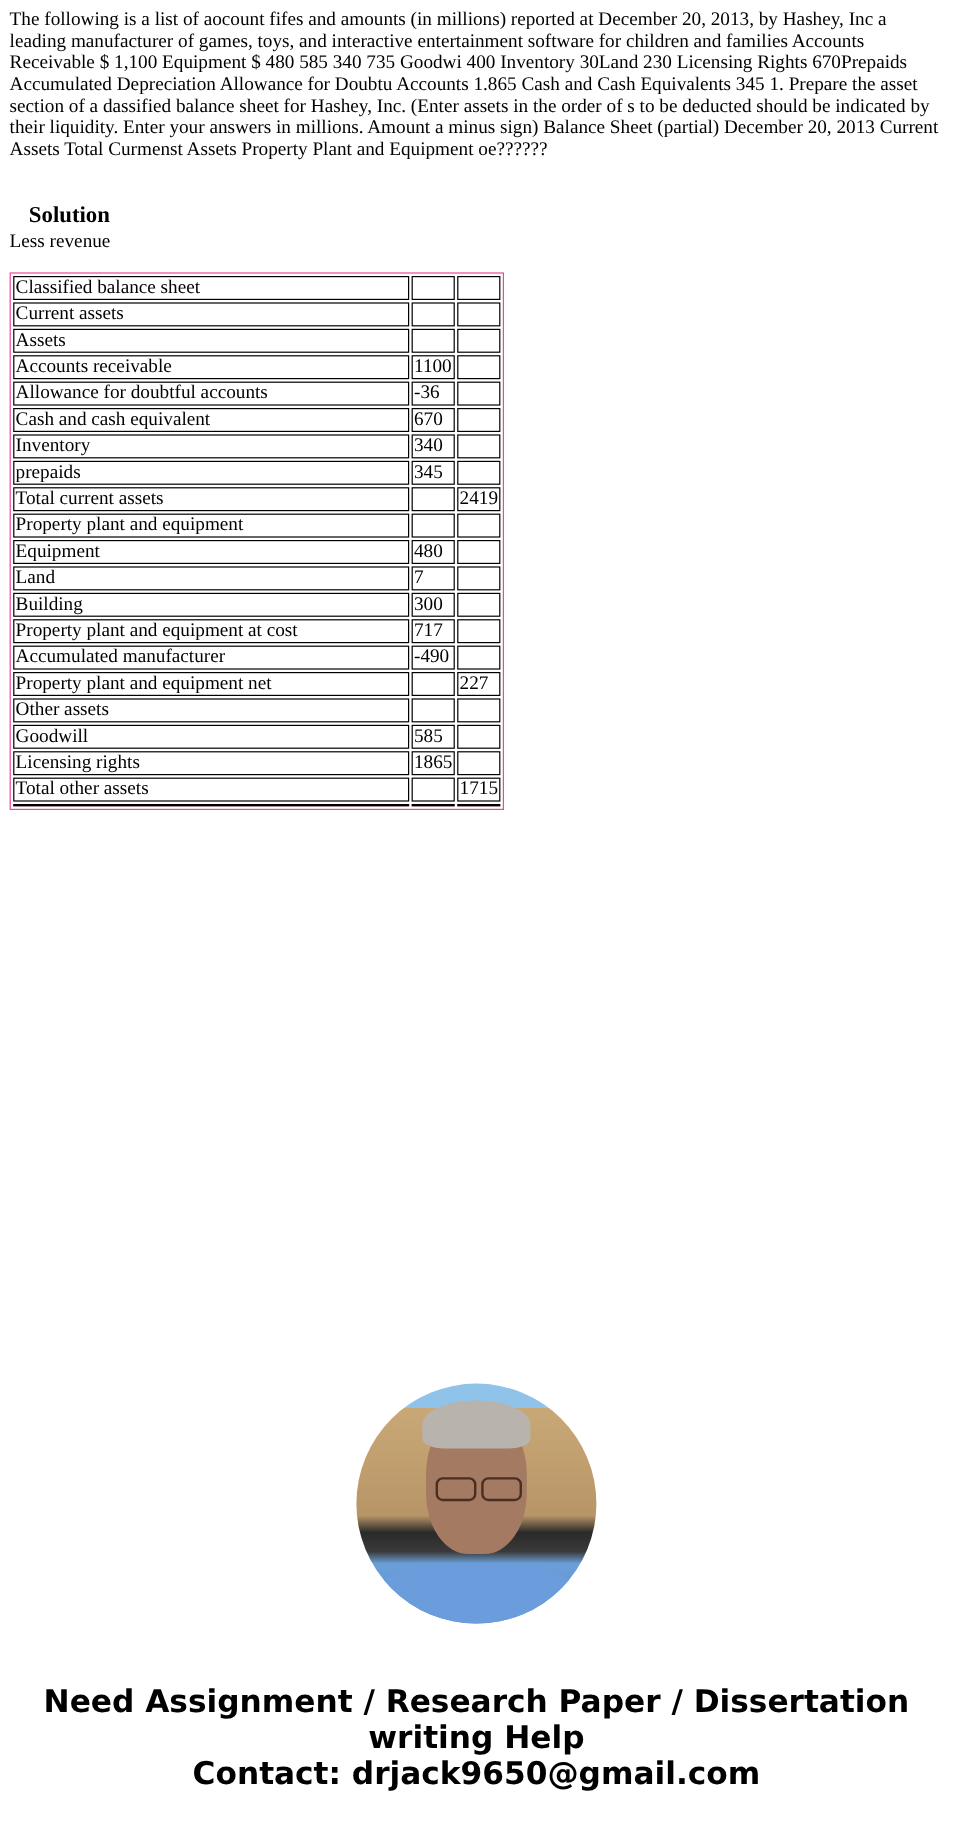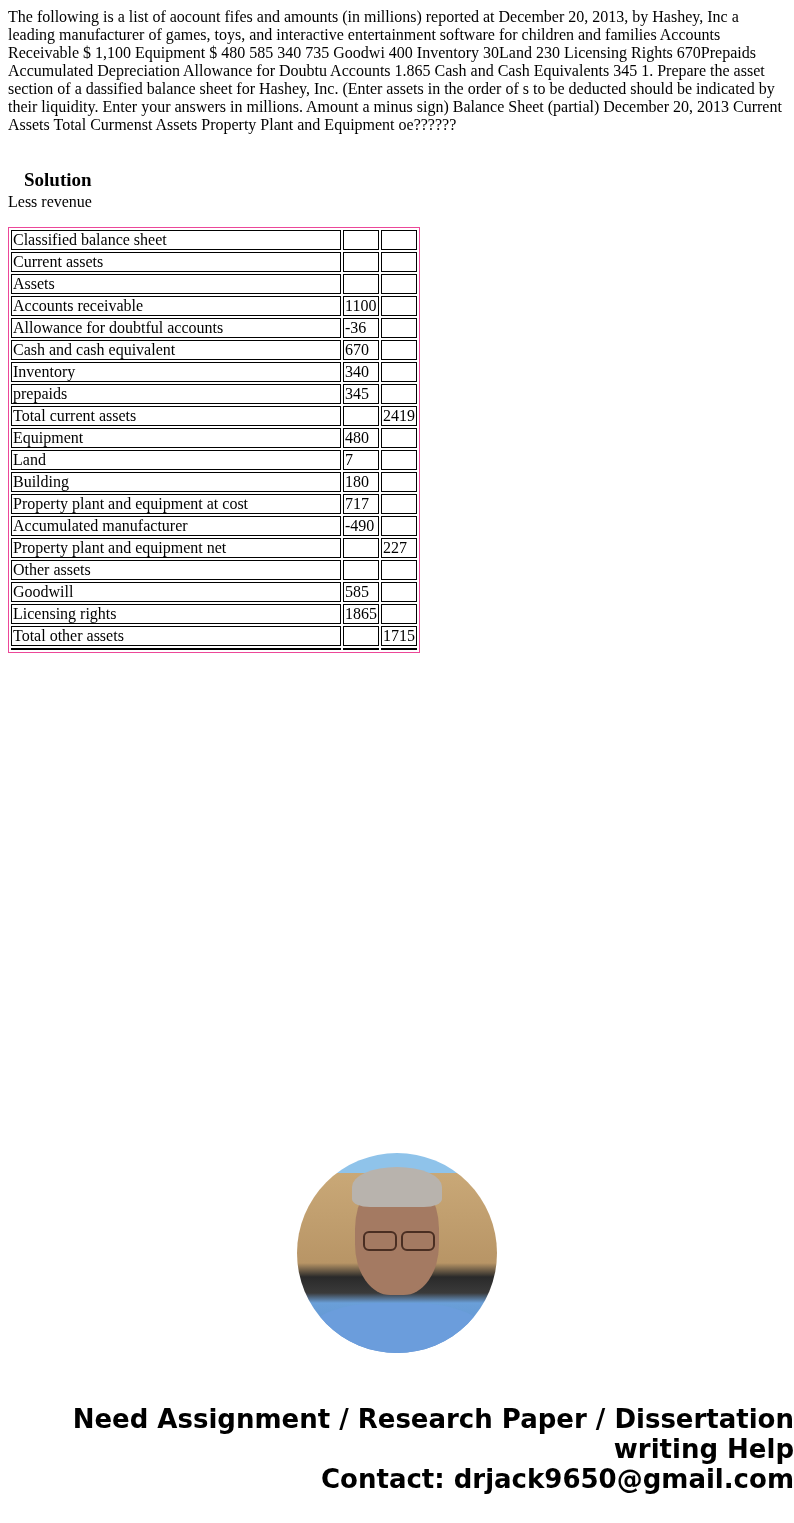--- a/index.html
+++ b/index.html
@@ -42,21 +42,21 @@
     position: absolute; top: 78px; width: 30px; height: 16px;
     border: 2px solid #4a2e22; border-radius: 6px;
   }
   .avatar .glasses-l { left: 66px; }
   .avatar .glasses-r { left: 104px; }
   .avatar .shirt {
     position: absolute; left: 10px; top: 150px; width: 180px; height: 80px;
     background: #6b9ddc; border-radius: 40% 40% 0 0;
   }
   .promo {
-    position: absolute; left: 0; top: 1404px; width: 794px; text-align: right;
+    position: absolute; left: 0; top: 1404px; width: 794px; text-align: center;
     font-family: "DejaVu Sans", sans-serif; font-weight: bold; font-size: 26px; line-height: 30px;
   }
   .promo div { margin: 0; }
 </style>
 </head>
 <body>
 
 <p class="question">The following is a list of aocount fifes and amounts (in millions) reported at December 20, 2013, by Hashey, Inc a leading manufacturer of games, toys, and interactive entertainment software for children and families Accounts Receivable $ 1,100 Equipment $ 480 585 340 735 Goodwi 400 Inventory 30Land 230 Licensing Rights 670Prepaids Accumulated Depreciation Allowance for Doubtu Accounts 1.865 Cash and Cash Equivalents 345 1. Prepare the asset section of a dassified balance sheet for Hashey, Inc. (Enter assets in the order of s to be deducted should be indicated by their liquidity. Enter your answers in millions. Amount a minus sign) Balance Sheet (partial) December 20, 2013 Current Assets Total Curmenst Assets Property Plant and Equipment oe??????</p>
 
 <h3 class="solution-heading">Solution</h3>
@@ -104,32 +104,37 @@
         <td class="label">prepaids</td>
         <td class="amt">345</td>
         <td class="tot"></td>
       </tr>
     <tr>
         <td class="label">Total current assets</td>
         <td class="amt"></td>
         <td class="tot">2419</td>
       </tr>
     <tr>
+        <td class="label">Property plant and equipment</td>
+        <td class="amt"></td>
+        <td class="tot"></td>
+      </tr>
+    <tr>
         <td class="label">Equipment</td>
         <td class="amt">480</td>
         <td class="tot"></td>
       </tr>
     <tr>
         <td class="label">Land</td>
         <td class="amt">7</td>
         <td class="tot"></td>
       </tr>
     <tr>
         <td class="label">Building</td>
-        <td class="amt">180</td>
+        <td class="amt">300</td>
         <td class="tot"></td>
       </tr>
     <tr>
         <td class="label">Property plant and equipment at cost</td>
         <td class="amt">717</td>
         <td class="tot"></td>
       </tr>
     <tr>
         <td class="label">Accumulated manufacturer</td>
         <td class="amt">-490</td>

